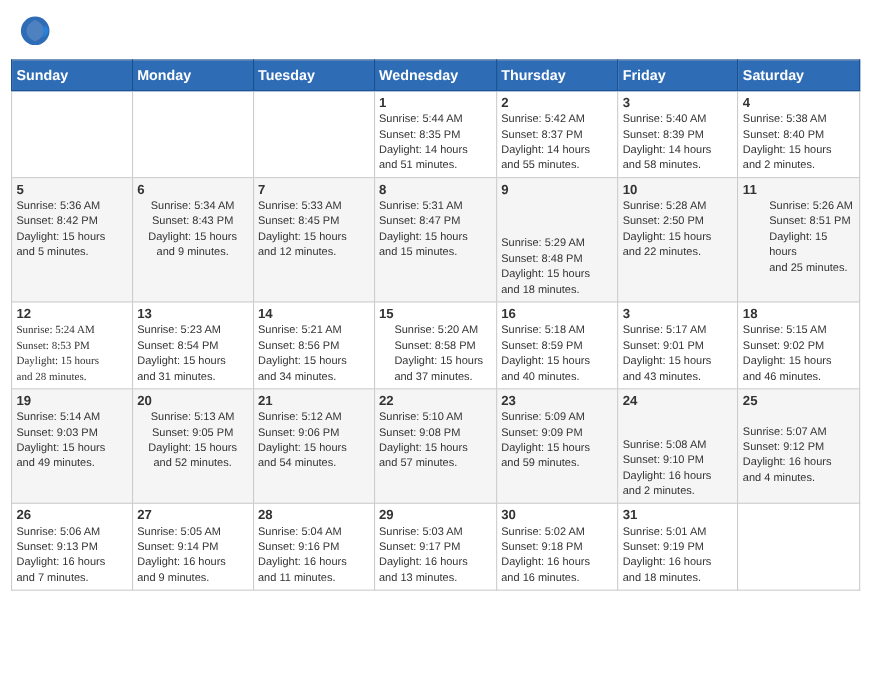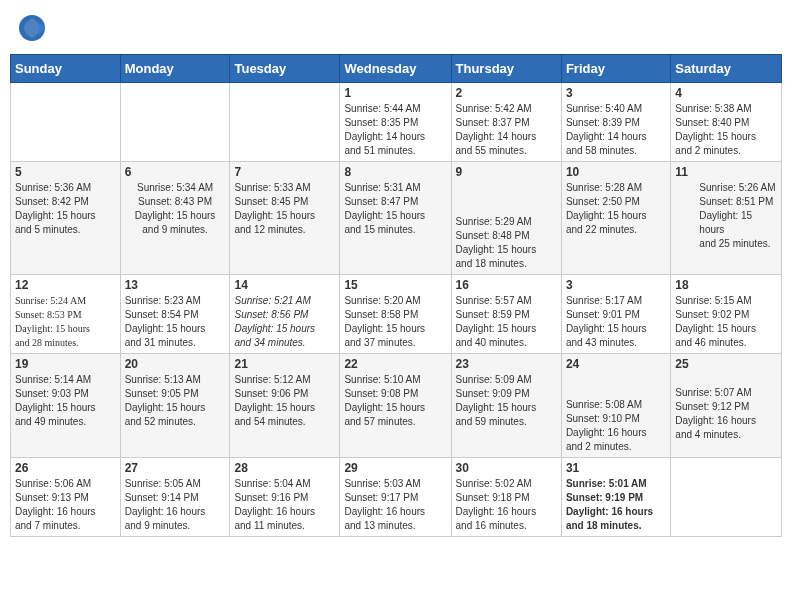--- a/index.html
+++ b/index.html
@@ -224,35 +224,35 @@
         </td>
         <td>
           <span class="day-number">13</span>
           <div class="day-info" style="white-space: pre-line;">Sunrise: 5:23 AM
 Sunset: 8:54 PM
 Daylight: 15 hours
 and 31 minutes.</div>
         </td>
         <td>
           <span class="day-number">14</span>
-          <div class="day-info" style="white-space: pre-line; font-style: italic;">Sunrise: 5:21 AM
+          <div class="day-info" style="white-space: pre-line;">Sunrise: 5:21 AM
 Sunset: 8:56 PM
 Daylight: 15 hours
 and 34 minutes.</div>
         </td>
         <td>
           <span class="day-number">15</span>
-          <div class="day-info" style="white-space: pre-line;">Sunrise: 5:20 AM
+          <div class="day-info" style="white-space: pre-line; margin-left: 14px;">Sunrise: 5:20 AM
 Sunset: 8:58 PM
 Daylight: 15 hours
 and 37 minutes.</div>
         </td>
         <td>
           <span class="day-number">16</span>
-          <div class="day-info" style="white-space: pre-line;">Sunrise: 5:57 AM
+          <div class="day-info" style="white-space: pre-line;">Sunrise: 5:18 AM
 Sunset: 8:59 PM
 Daylight: 15 hours
 and 40 minutes.</div>
         </td>
         <td>
           <span class="day-number">3</span>
           <div class="day-info" style="white-space: pre-line;">Sunrise: 5:17 AM
 Sunset: 9:01 PM
 Daylight: 15 hours
 and 43 minutes.</div>
@@ -268,21 +268,21 @@
       <tr>
         <td>
           <span class="day-number">19</span>
           <div class="day-info" style="white-space: pre-line;">Sunrise: 5:14 AM
 Sunset: 9:03 PM
 Daylight: 15 hours
 and 49 minutes.</div>
         </td>
         <td>
           <span class="day-number">20</span>
-          <div class="day-info" style="white-space: pre-line;">Sunrise: 5:13 AM
+          <div class="day-info" style="white-space: pre-line; text-align: center;">Sunrise: 5:13 AM
 Sunset: 9:05 PM
 Daylight: 15 hours
 and 52 minutes.</div>
         </td>
         <td>
           <span class="day-number">21</span>
           <div class="day-info" style="white-space: pre-line;">Sunrise: 5:12 AM
 Sunset: 9:06 PM
 Daylight: 15 hours
 and 54 minutes.</div>
@@ -347,21 +347,21 @@
         </td>
         <td>
           <span class="day-number">30</span>
           <div class="day-info" style="white-space: pre-line;">Sunrise: 5:02 AM
 Sunset: 9:18 PM
 Daylight: 16 hours
 and 16 minutes.</div>
         </td>
         <td>
           <span class="day-number">31</span>
-          <div class="day-info" style="white-space: pre-line; font-weight: bold;">Sunrise: 5:01 AM
+          <div class="day-info" style="white-space: pre-line;">Sunrise: 5:01 AM
 Sunset: 9:19 PM
 Daylight: 16 hours
 and 18 minutes.</div>
         </td>
         <td class="empty-cell"></td>
       </tr>
     </tbody>
 </table>
 
 </body></html>

